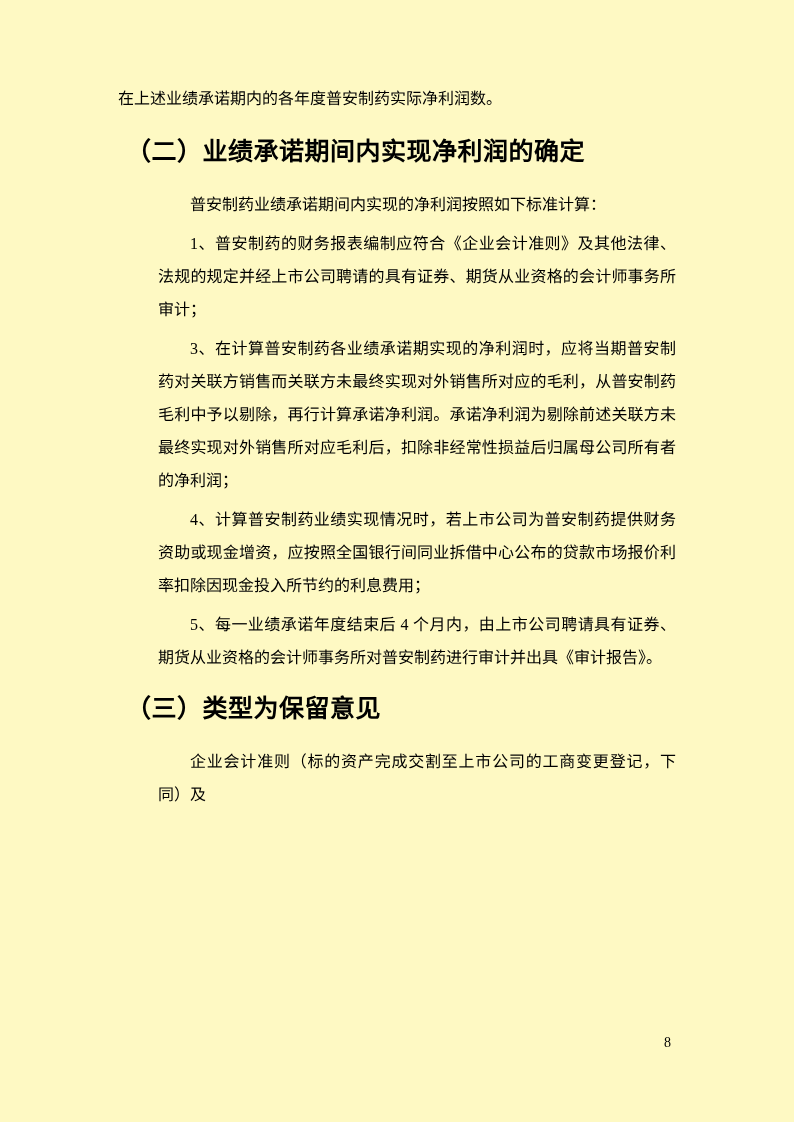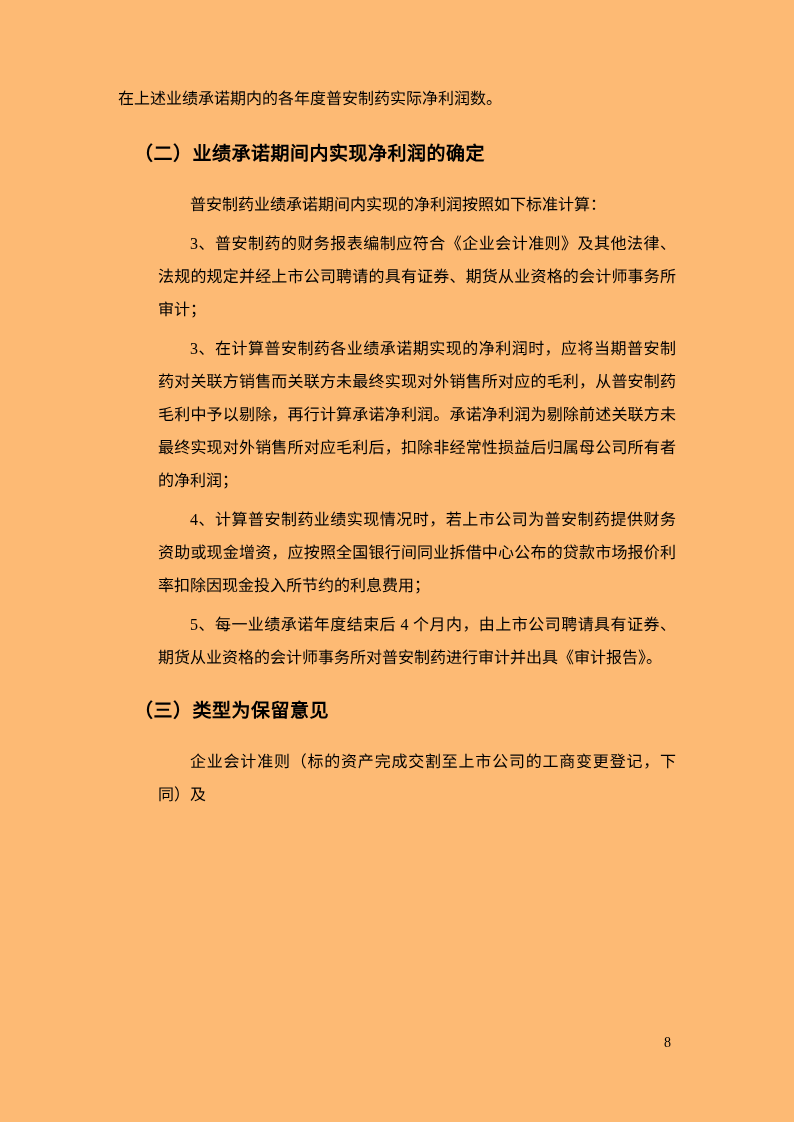--- a/index.html
+++ b/index.html
@@ -4,21 +4,21 @@
 <style>
   html, body {
     margin: 0;
     padding: 0;
     background: #ffffff;
   }
   .page {
     position: relative;
     width: 794px;
     height: 1122px;
-    background: #fdba74;
+    background: #fef9c3;
     color: #000000;
     font-family: "Liberation Serif", "DejaVu Serif", serif;
     overflow: hidden;
     box-sizing: border-box;
   }
   .content {
     position: absolute;
     left: 118px;
     top: 82px;
     width: 558px;
@@ -28,25 +28,25 @@
     line-height: 33px;
     text-align: justify;
     margin: 0 0 6px 0;
     word-break: break-all;
   }
   p.indent {
     text-indent: 32px;
     margin-left: 40px;
   }
   h2.doc-heading {
-    font-family: Liberation Sans, sans-serif;
+    font-family: Liberation Mono, monospace;
     font-weight: bold;
-    font-size: 19px;
+    font-size: 25px;
     line-height: 30px;
-    margin: 22px 0 19px 16px;
+    margin: 22px 0 19px 8px;
     letter-spacing: 0.5px;
     color: #000000;
   }
   h2.first-heading {
     margin-top: 24px;
   }
   .page-number {
     position: absolute;
     left: 664px;
     top: 1034px;
@@ -61,21 +61,21 @@
 
 <div class="page">
   <div class="content">
 
     <p class="body-para">在上述业绩承诺期内的各年度普安制药实际净利润数。</p>
 
     <h2 class="doc-heading first-heading">（二）业绩承诺期间内实现净利润的确定</h2>
 
     <p class="body-para indent">普安制药业绩承诺期间内实现的净利润按照如下标准计算：</p>
 
-    <p class="body-para indent">3、普安制药的财务报表编制应符合《企业会计准则》及其他法律、法规的规定并经上市公司聘请的具有证券、期货从业资格的会计师事务所审计；</p>
+    <p class="body-para indent">1、普安制药的财务报表编制应符合《企业会计准则》及其他法律、法规的规定并经上市公司聘请的具有证券、期货从业资格的会计师事务所审计；</p>
 
 
     <p class="body-para indent">3、在计算普安制药各业绩承诺期实现的净利润时，应将当期普安制药对关联方销售而关联方未最终实现对外销售所对应的毛利，从普安制药毛利中予以剔除，再行计算承诺净利润。承诺净利润为剔除前述关联方未最终实现对外销售所对应毛利后，扣除非经常性损益后归属母公司所有者的净利润；</p>
 
     <p class="body-para indent">4、计算普安制药业绩实现情况时，若上市公司为普安制药提供财务资助或现金增资，应按照全国银行间同业拆借中心公布的贷款市场报价利率扣除因现金投入所节约的利息费用；</p>
 
     <p class="body-para indent">5、每一业绩承诺年度结束后 4 个月内，由上市公司聘请具有证券、期货从业资格的会计师事务所对普安制药进行审计并出具《审计报告》。</p>
 
 
     <h2 class="doc-heading">（三）类型为保留意见</h2>

